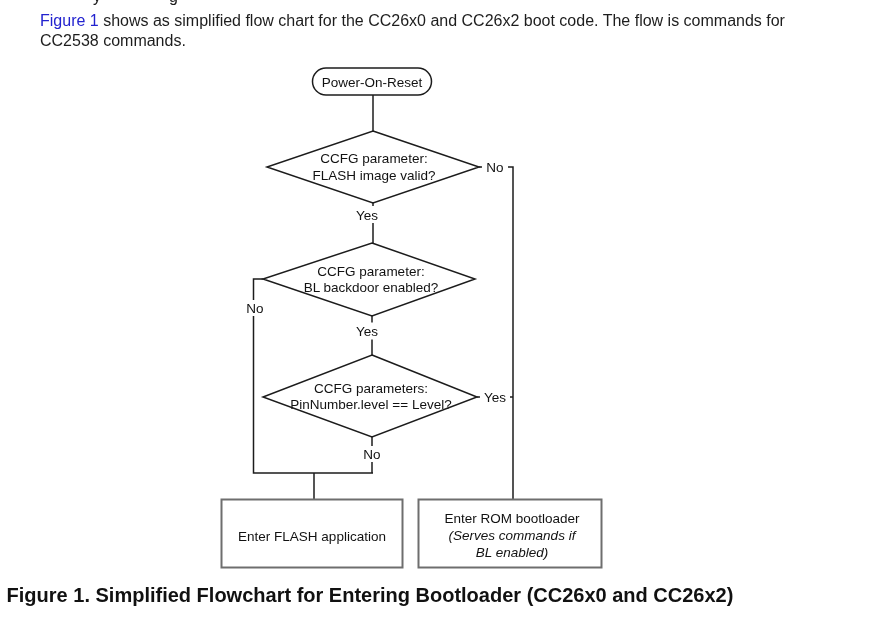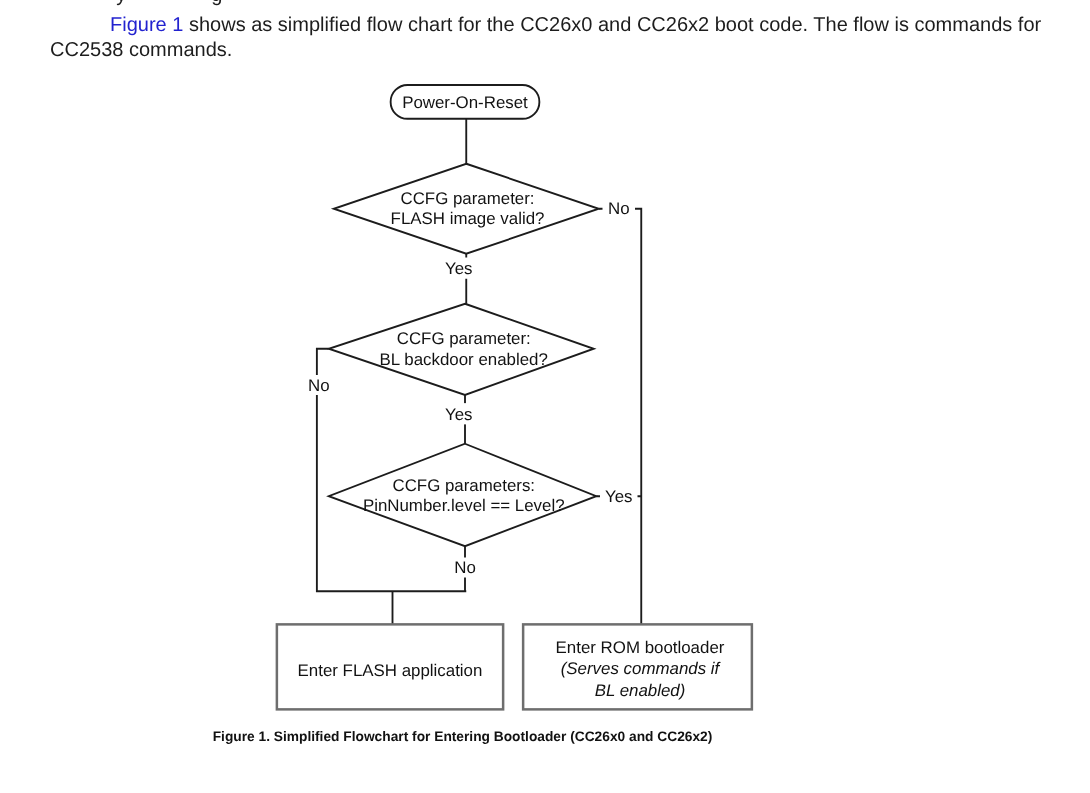--- a/index.html
+++ b/index.html
@@ -15,38 +15,38 @@
   
   .top-crop{position:absolute;top:0;left:0;width:872px;height:5px;overflow:hidden;}
   .top-crop .frag{position:absolute;top:-12px;font-size:16px;color:#1d1d1d;}
   .top-crop .f1{left:93px;}
   .top-crop .f2{left:169px;}
 
   .para{
     position:absolute;left:40px;top:11px;width:805px;
     font-size:16px;line-height:19.5px;color:#1d1d1d;margin:0;
   }
-  .para a{color:#2222cf;text-decoration:none;cursor:pointer;margin-left:48px;}
+  .para a{color:#2222cf;text-decoration:none;cursor:pointer;}
 
   svg{position:absolute;top:0;left:0;}
   svg text{
     font-family:"Liberation Sans",sans-serif;
     font-size:13.5px;
     fill:#121212;
   }
   svg text.lbl{font-size:13.5px;}
   svg .edge{stroke:#1c1c1c;stroke-width:1.5;fill:none;}
   svg .node{fill:#ffffff;stroke:#1c1c1c;stroke-width:1.5;}
   svg .procbox{fill:#ffffff;stroke:#6e6e6e;stroke-width:2;}
   svg .lblbg{fill:#ffffff;stroke:none;}
   svg .ital{font-style:italic;}
 
   .caption{
     position:absolute;left:0;top:584px;width:740px;
-    text-align:center;font-size:11px;font-weight:bold;color:#111;
+    text-align:center;font-size:20px;font-weight:bold;color:#111;
   }
 </style>
 </head>
 <body>
 
 <div class="page">
 
   <div class="top-crop">
     <span class="frag f1">y</span>
     <span class="frag f2">g</span>

